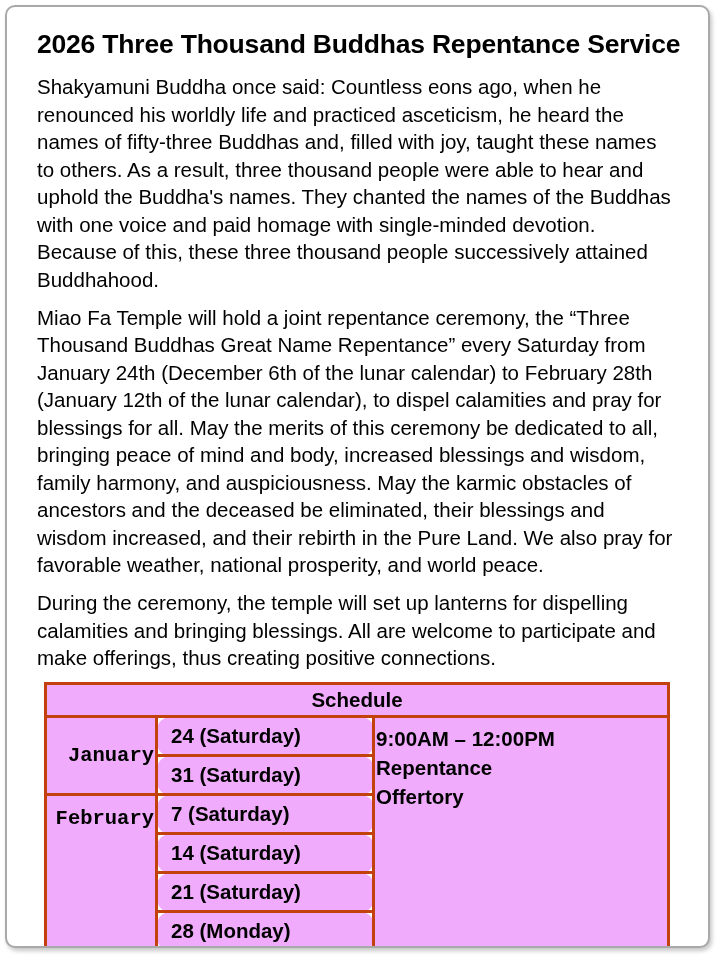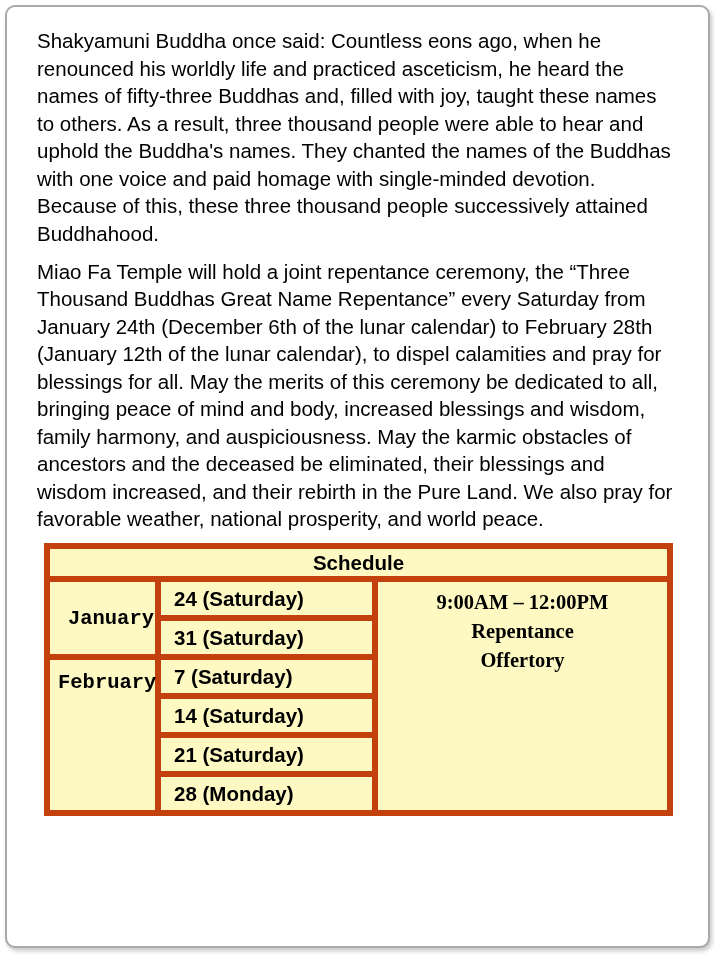--- a/index.html
+++ b/index.html
@@ -37,25 +37,25 @@
     line-height: 27.5px;
     margin: 0 0 10.5px 0;
   }
   table.schedule {
     border-collapse: collapse;
     margin: 3px 0 0 7px;
     table-layout: fixed;
     width: 623px;
   }
   table.schedule td {
-    border: 6px solid #c2410c;
+    border: 3px solid #c2410c;
     font-weight: bold;
     font-size: 20.5px;
     box-sizing: border-box;
-    background: #fef9c3;
+    background: #f0abfc;
   }
   td.sched-header {
     text-align: center;
     height: 33px;
     padding: 0;
   }
   td.month-cell {
     text-align: right;
     vertical-align: middle;
     font-family: Liberation Mono, monospace;
@@ -66,36 +66,36 @@
     padding-left: 8px;
   }
   td.date-cell {
     height: 39px;
     vertical-align: middle;
     padding-left: 13px;
     border-radius: 13px;
   }
   td.time-cell {
     vertical-align: top;
-    text-align: center;
     padding-top: 6px;
     line-height: 29px;
-    font-family: Liberation Serif, serif;
   }
 </style>
 </head>
 <body>
 
 <div class="card">
 
+  <h1 class="doc-title">2026 Three Thousand Buddhas Repentance Service</h1>
 
   <p class="para">Shakyamuni Buddha once said: Countless eons ago, when he renounced his worldly life and practiced asceticism, he heard the names of fifty-three Buddhas and, filled with joy, taught these names to others. As a result, three thousand people were able to hear and uphold the Buddha's names. They chanted the names of the Buddhas with one voice and paid homage with single-minded devotion. Because of this, these three thousand people successively attained Buddhahood.</p>
 
   <p class="para">Miao Fa Temple will hold a joint repentance ceremony, the “Three Thousand Buddhas Great Name Repentance” every Saturday from January 24th (December 6th of the lunar calendar) to February 28th (January 12th of the lunar calendar), to dispel calamities and pray for blessings for all. May the merits of this ceremony be dedicated to all, bringing peace of mind and body, increased blessings and wisdom, family harmony, and auspiciousness. May the karmic obstacles of ancestors and the deceased be eliminated, their blessings and wisdom increased, and their rebirth in the Pure Land. We also pray for favorable weather, national prosperity, and world peace.</p>
 
+  <p class="para">During the ceremony, the temple will set up lanterns for dispelling calamities and bringing blessings. All are welcome to participate and make offerings, thus creating positive connections.</p>
 
   <table class="schedule">
     <colgroup>
       <col style="width:111px">
       <col style="width:217px">
       <col style="width:295px">
     </colgroup>
     <tbody>
       <tr>
         <td class="sched-header" colspan="3">Schedule</td>

